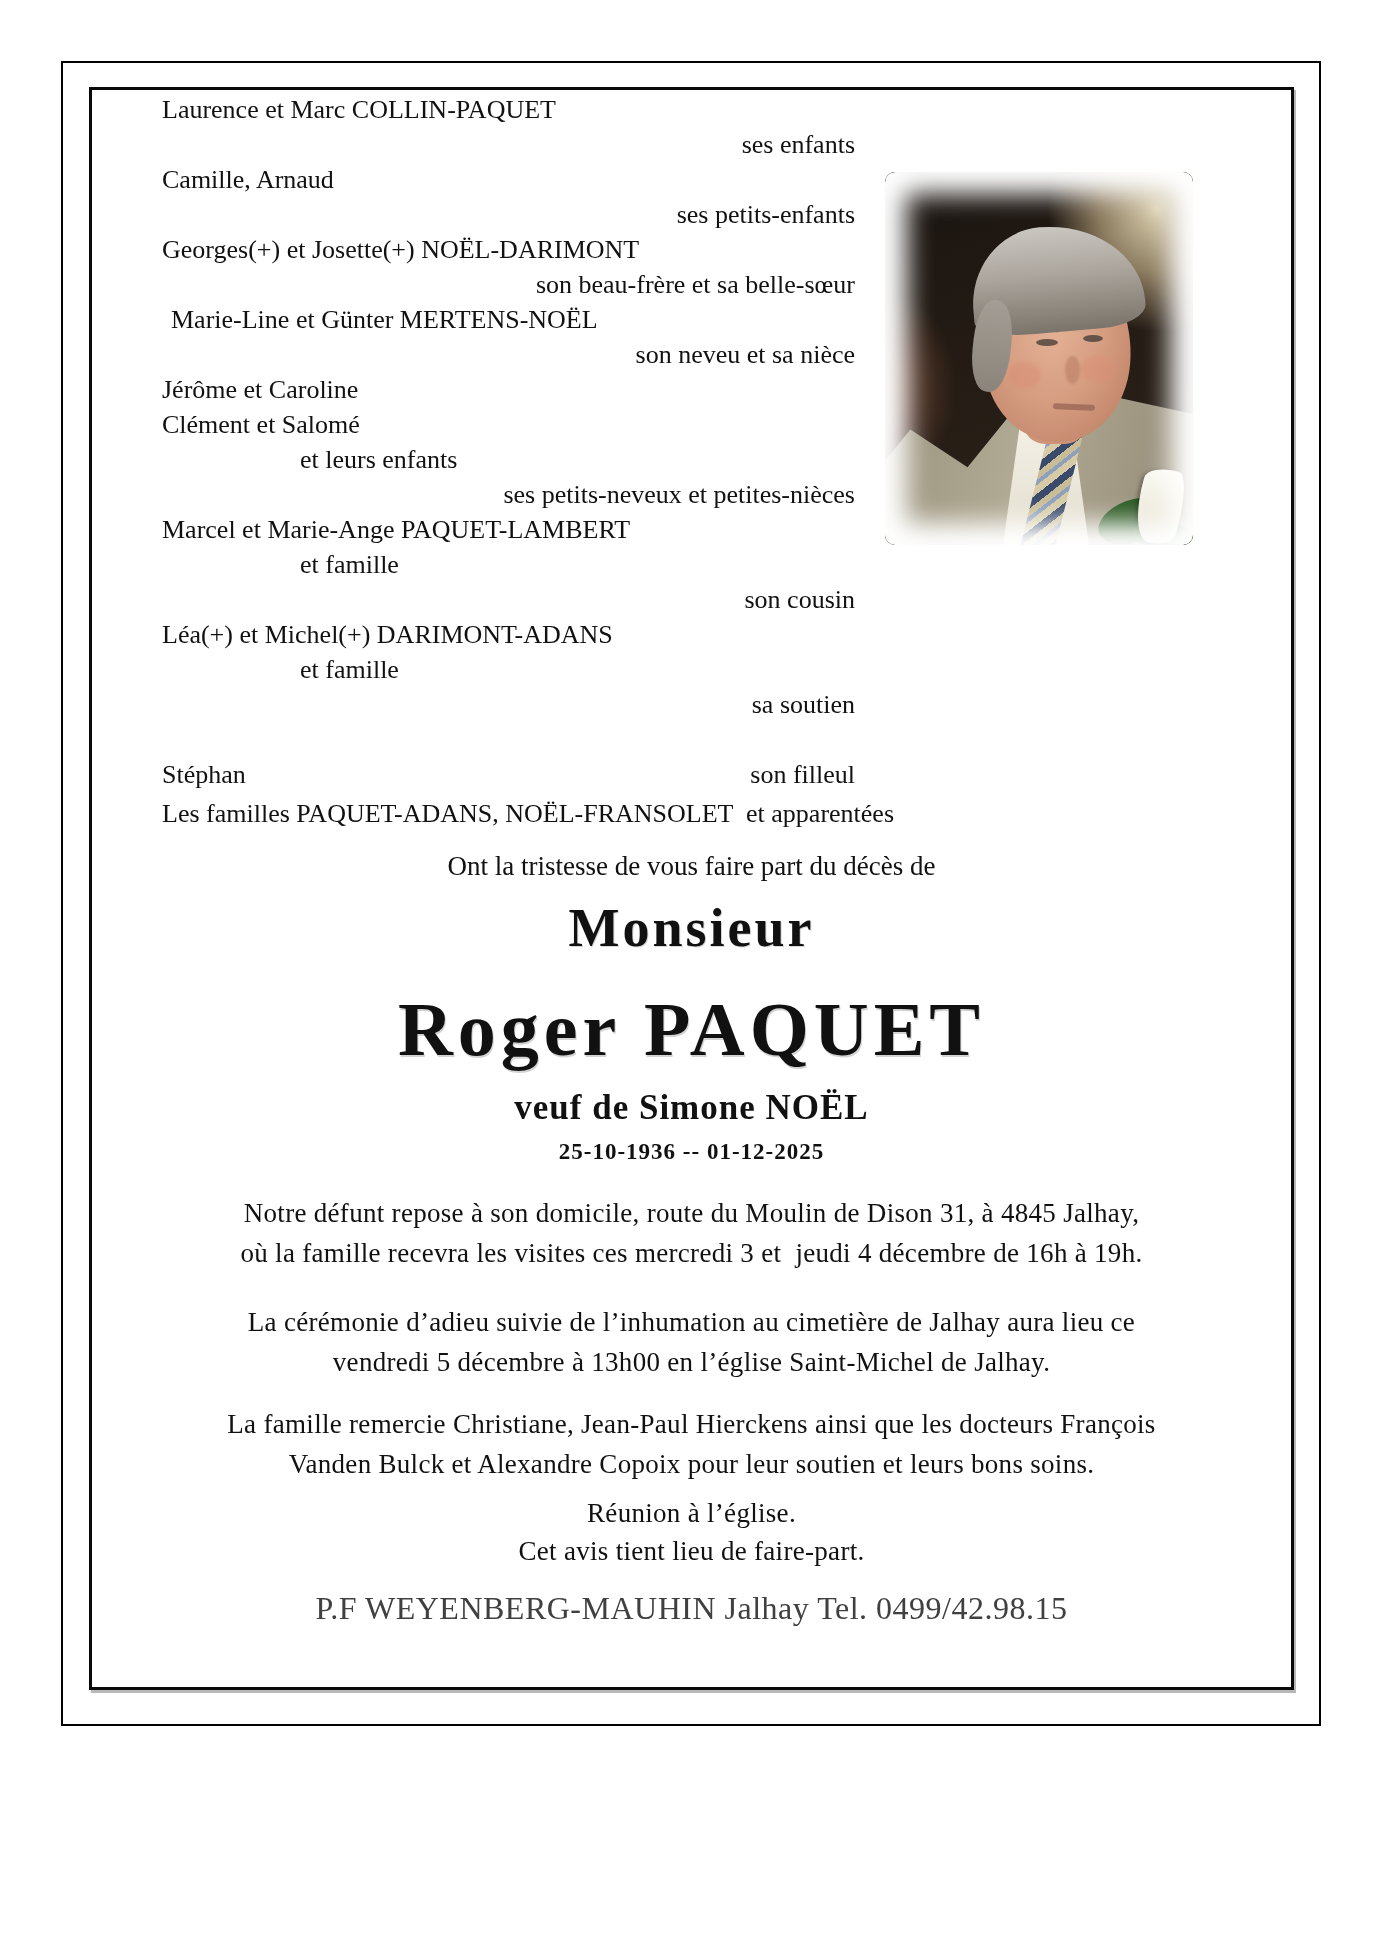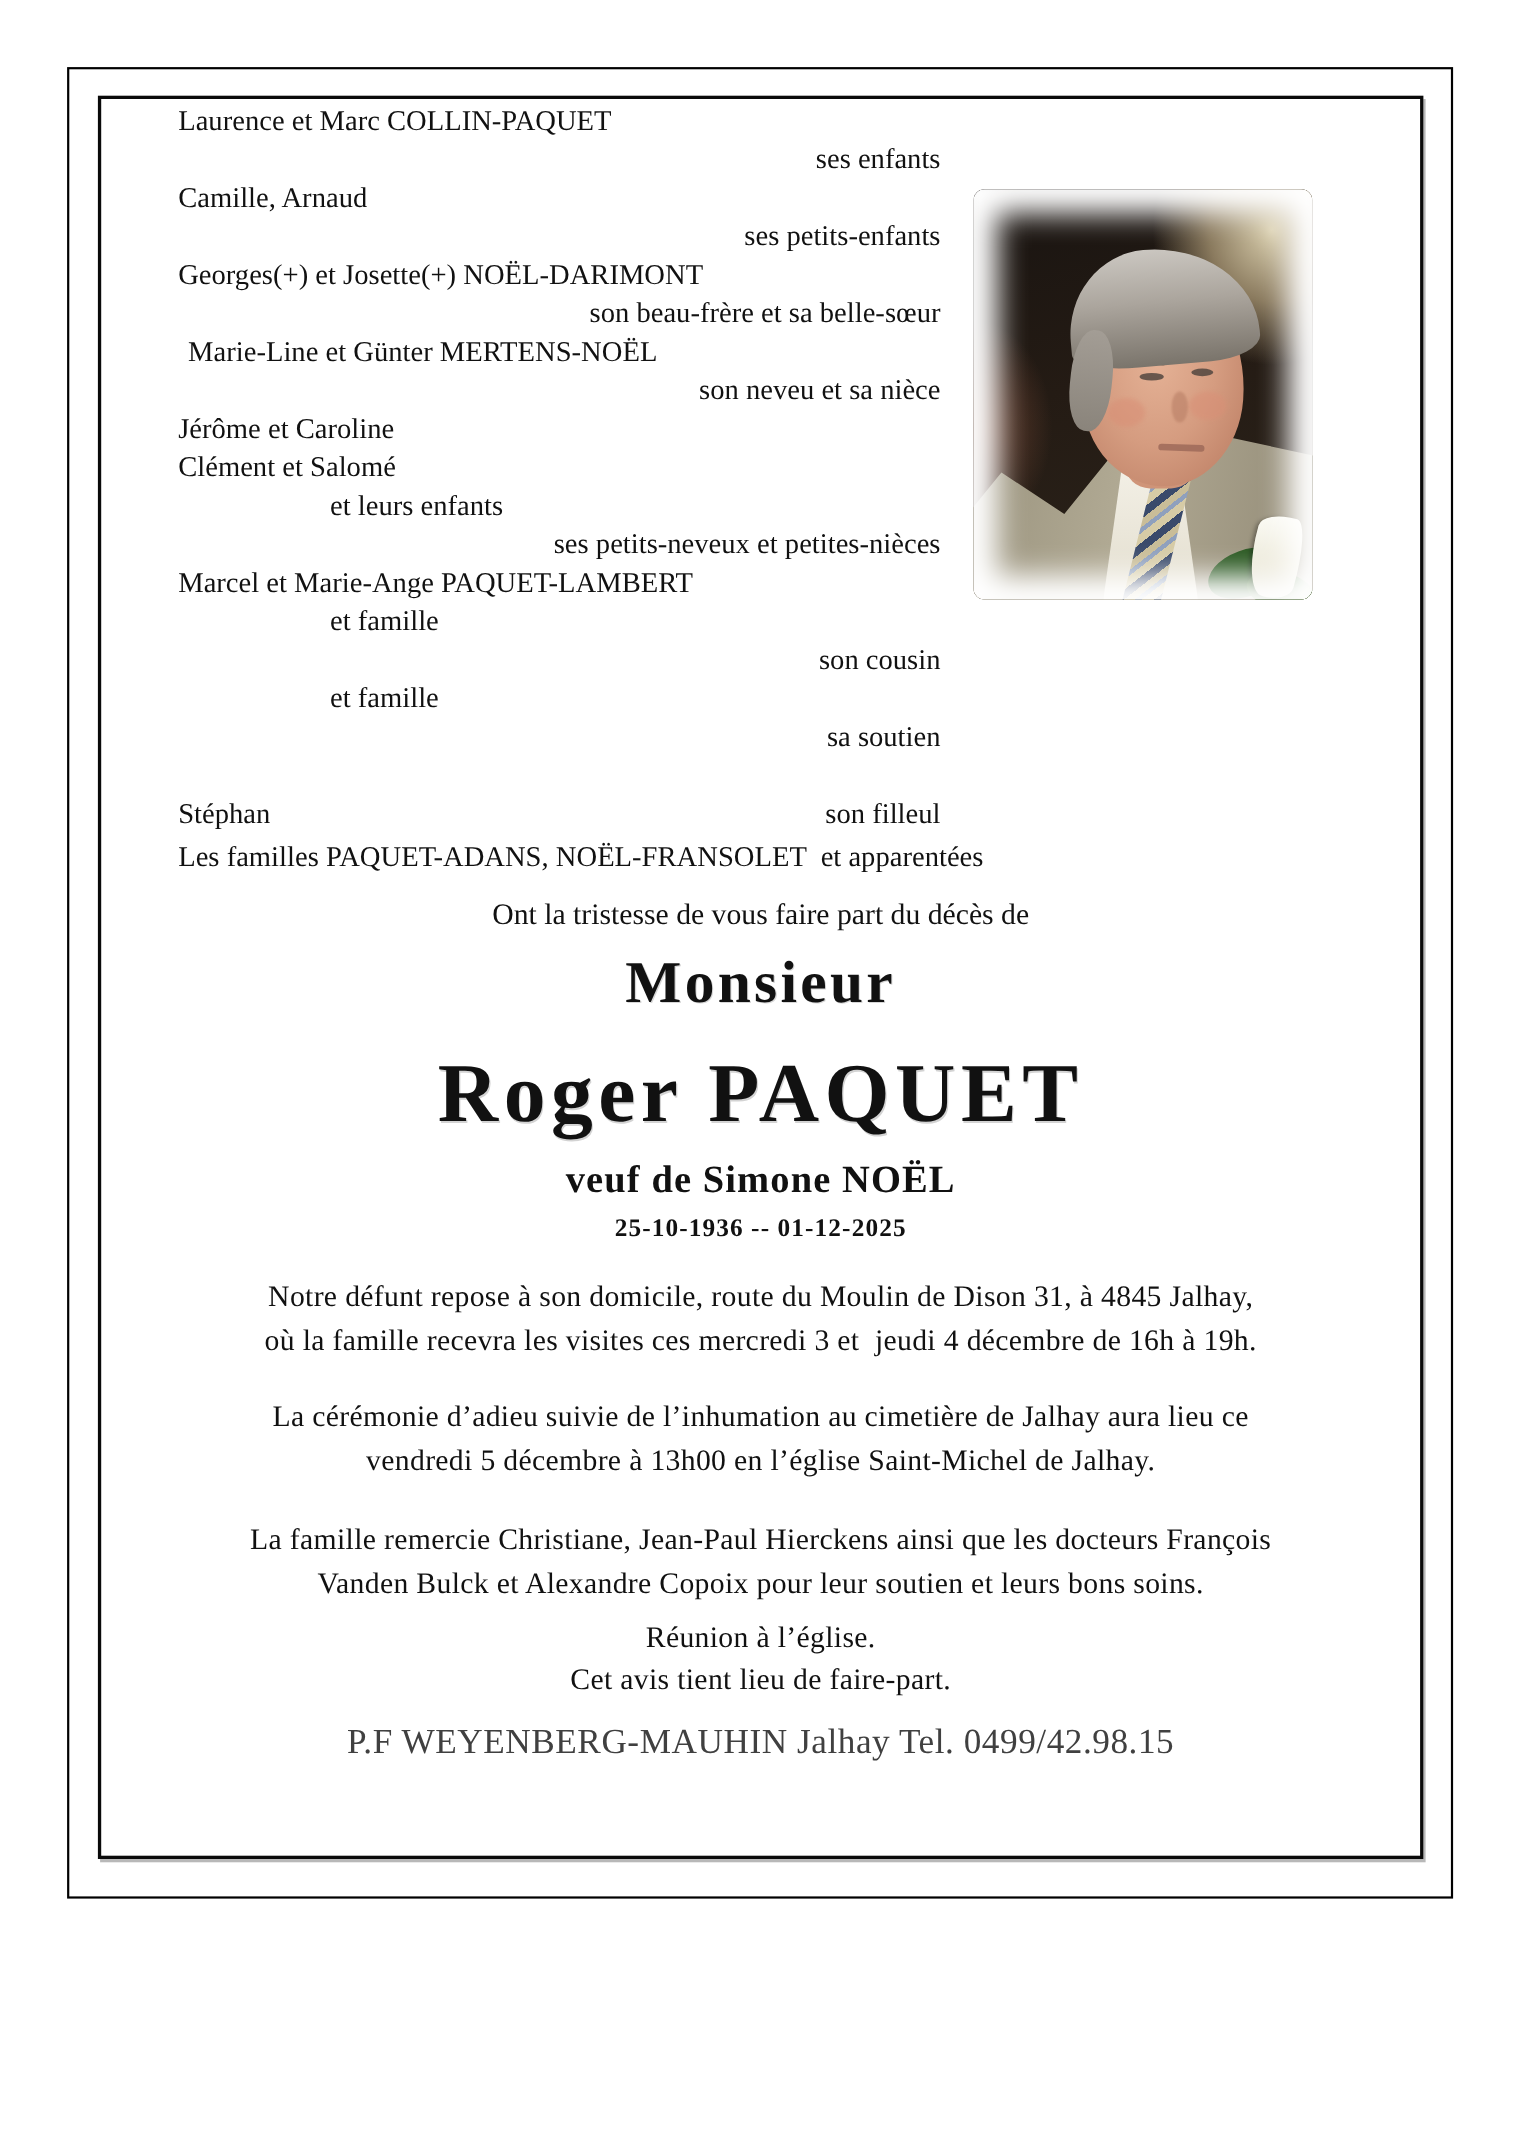--- a/index.html
+++ b/index.html
@@ -53,21 +53,21 @@
     font-weight:bold; letter-spacing:5px;
     text-shadow:1px 2px 0 rgba(130,130,130,.35);
   }
   .subtitle { margin-top:12px; font-size:35px; line-height:46px; font-weight:bold; letter-spacing:1px; }
   .dates    { margin-top:6px;  font-size:23px; line-height:30px; font-weight:bold; letter-spacing:1px; }
 
   .para  { font-size:27px; letter-spacing:.3px; }
   .para-line { line-height:40px; white-space:pre; }
   .para1 { margin-top:26px; }
   .para2 { margin-top:29px; }
-  .para3 { margin-top:32px; }
+  .para3 { margin-top:22px; }
 
   .closing-line { font-size:27px; line-height:38px; letter-spacing:.3px; }
   .closing-first { margin-top:10px; }
   a.condolence-link { color:#1B6FD1; text-decoration:underline; cursor:pointer; }
 
   .footer-line {
     margin-top:18px; font-size:32px; line-height:40px;
     color:#404040; letter-spacing:.5px;
   }
 
@@ -150,20 +150,21 @@
           <div class="fl relation">son beau-frère et sa belle-sœur</div>
           <div class="fl name-indent">Marie-Line et Günter MERTENS-NOËL</div>
           <div class="fl relation">son neveu et sa nièce</div>
           <div class="fl name">Jérôme et Caroline</div>
           <div class="fl name">Clément et Salomé</div>
           <div class="fl sub">et leurs enfants</div>
           <div class="fl relation">ses petits-neveux et petites-nièces</div>
           <div class="fl name">Marcel et Marie-Ange PAQUET-LAMBERT</div>
           <div class="fl sub">et famille</div>
           <div class="fl relation">son cousin</div>
+          <div class="fl name">Léa(+) et Michel(+) DARIMONT-ADANS</div>
           <div class="fl sub">et famille</div>
           <div class="fl relation">sa soutien</div>
           <div class="fl spacer"></div>
           <div class="fl pair"><span>Stéphan</span><span>son filleul</span></div>
           <div class="fl families">Les familles PAQUET-ADANS, NOËL-FRANSOLET  et apparentées</div>
         </div>
 
       <div class="center-block">
         <div class="intro">Ont la tristesse de vous faire part du décès de</div>
         <div class="title-monsieur">Monsieur</div>

